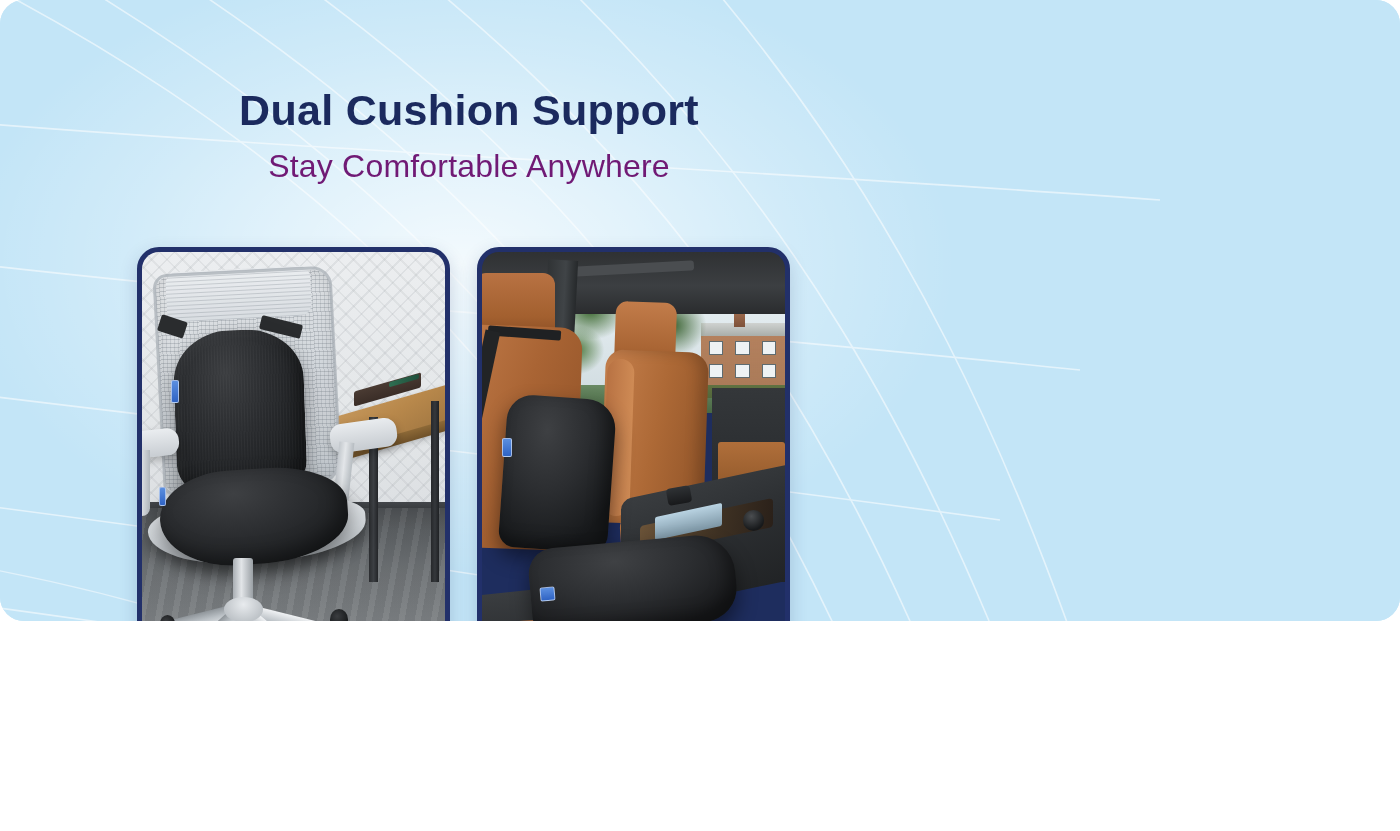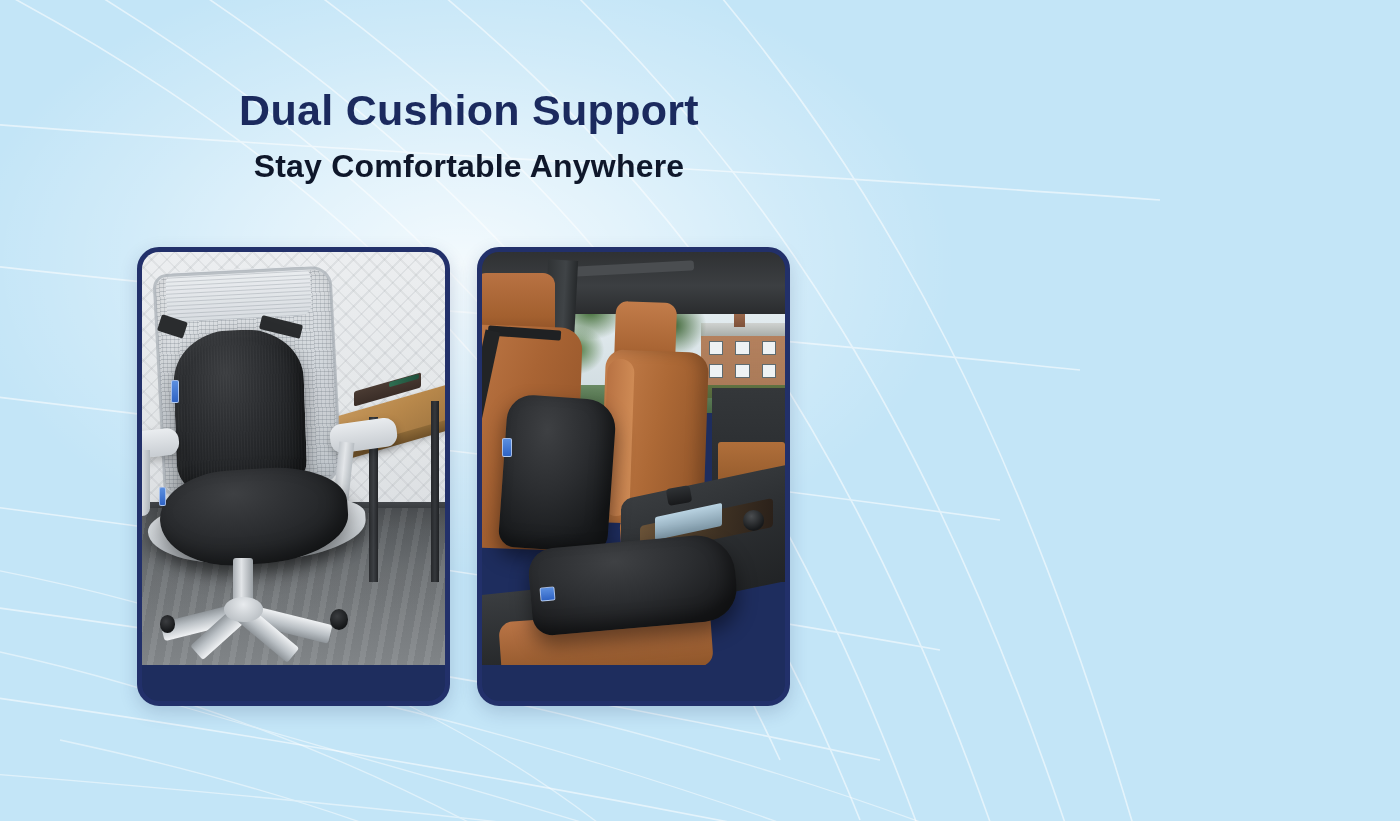--- a/index.html
+++ b/index.html
@@ -5,24 +5,25 @@
   html, body {
     margin: 0;
     padding: 0;
     background: #ffffff;
   }
   * { box-sizing: border-box; }
 
   .banner {
     position: relative;
     width: 1400px;
-    height: 821px;
+    height: 621px;
     overflow: hidden;
     background: #c3e5f7;
     font-family: "Liberation Sans", sans-serif;
+    border-radius: 24px;
   }
 
   
   .bg-base {
     position: absolute;
     inset: 0;
     background: #c3e5f7;
   }
   .bg-mesh {
     position: absolute;
@@ -57,23 +58,23 @@
     margin: 0;
     font-size: 43px;
     font-weight: bold;
     letter-spacing: 0.3px;
     color: #1b2a5e;
     line-height: 1.05;
   }
   .subtitle {
     margin: 16px 0 0 0;
     font-size: 32px;
-    font-weight: bold;
+    font-weight: normal;
     letter-spacing: 0.2px;
-    color: #0f172a;
+    color: #701a75;
     line-height: 1.1;
   }
 
   
   .cards {
     position: absolute;
     left: 137px;
     top: 247px;
     display: flex;
     gap: 27px;

